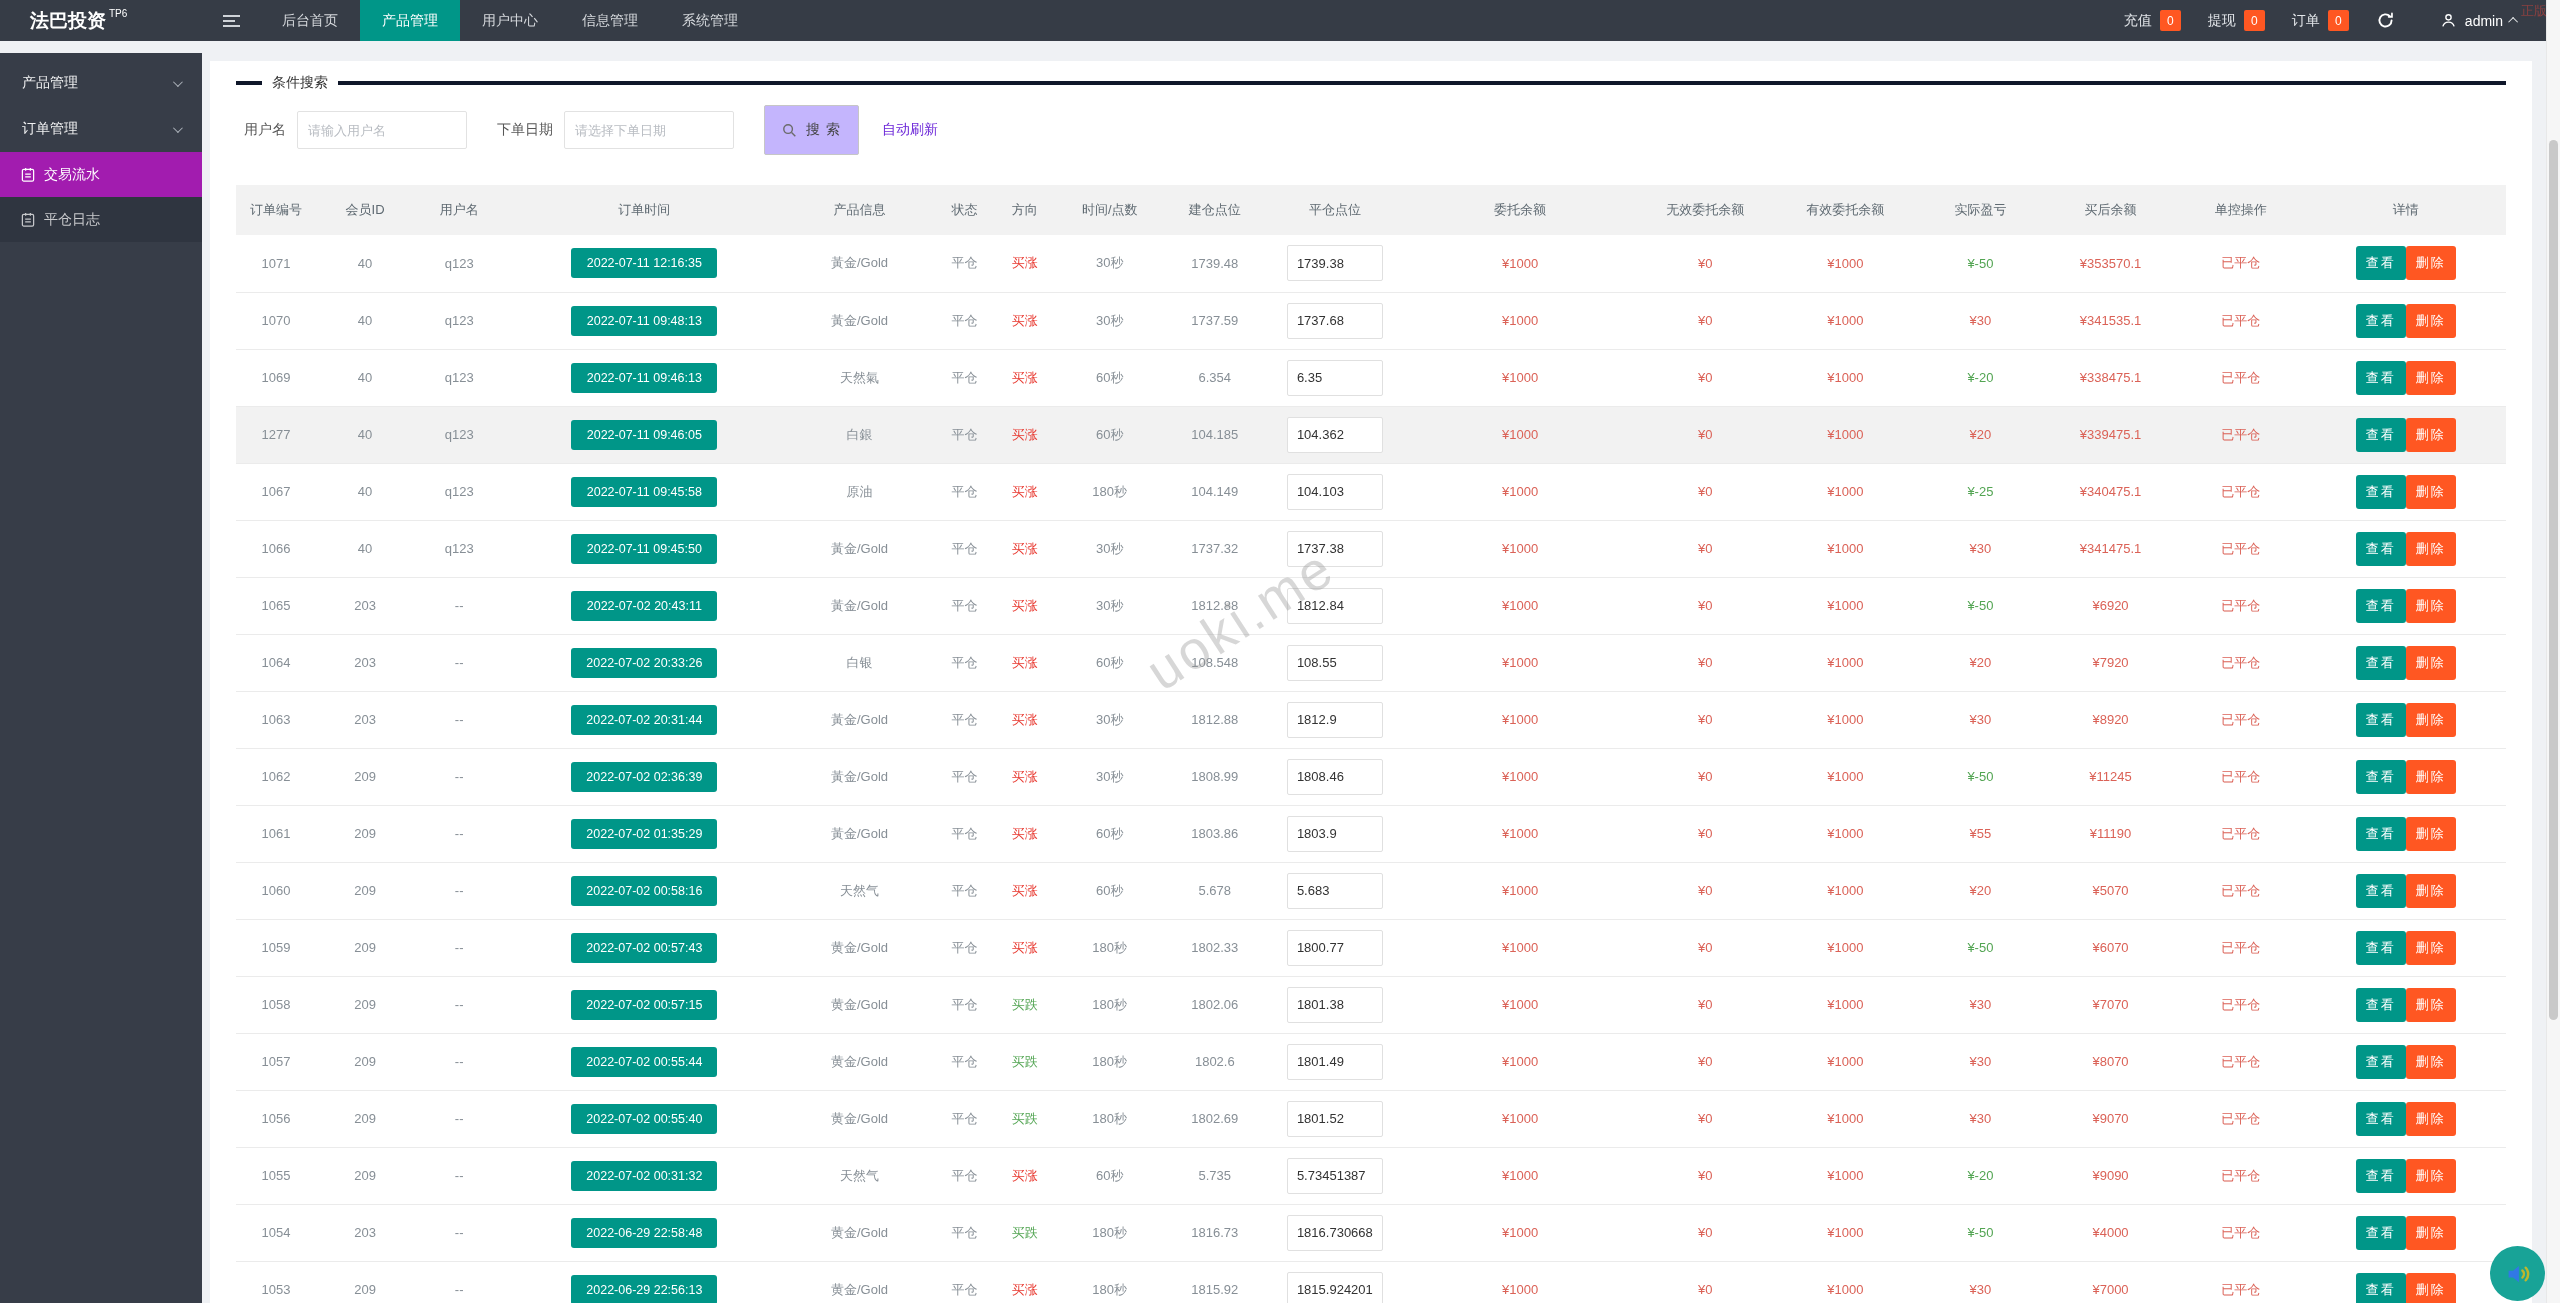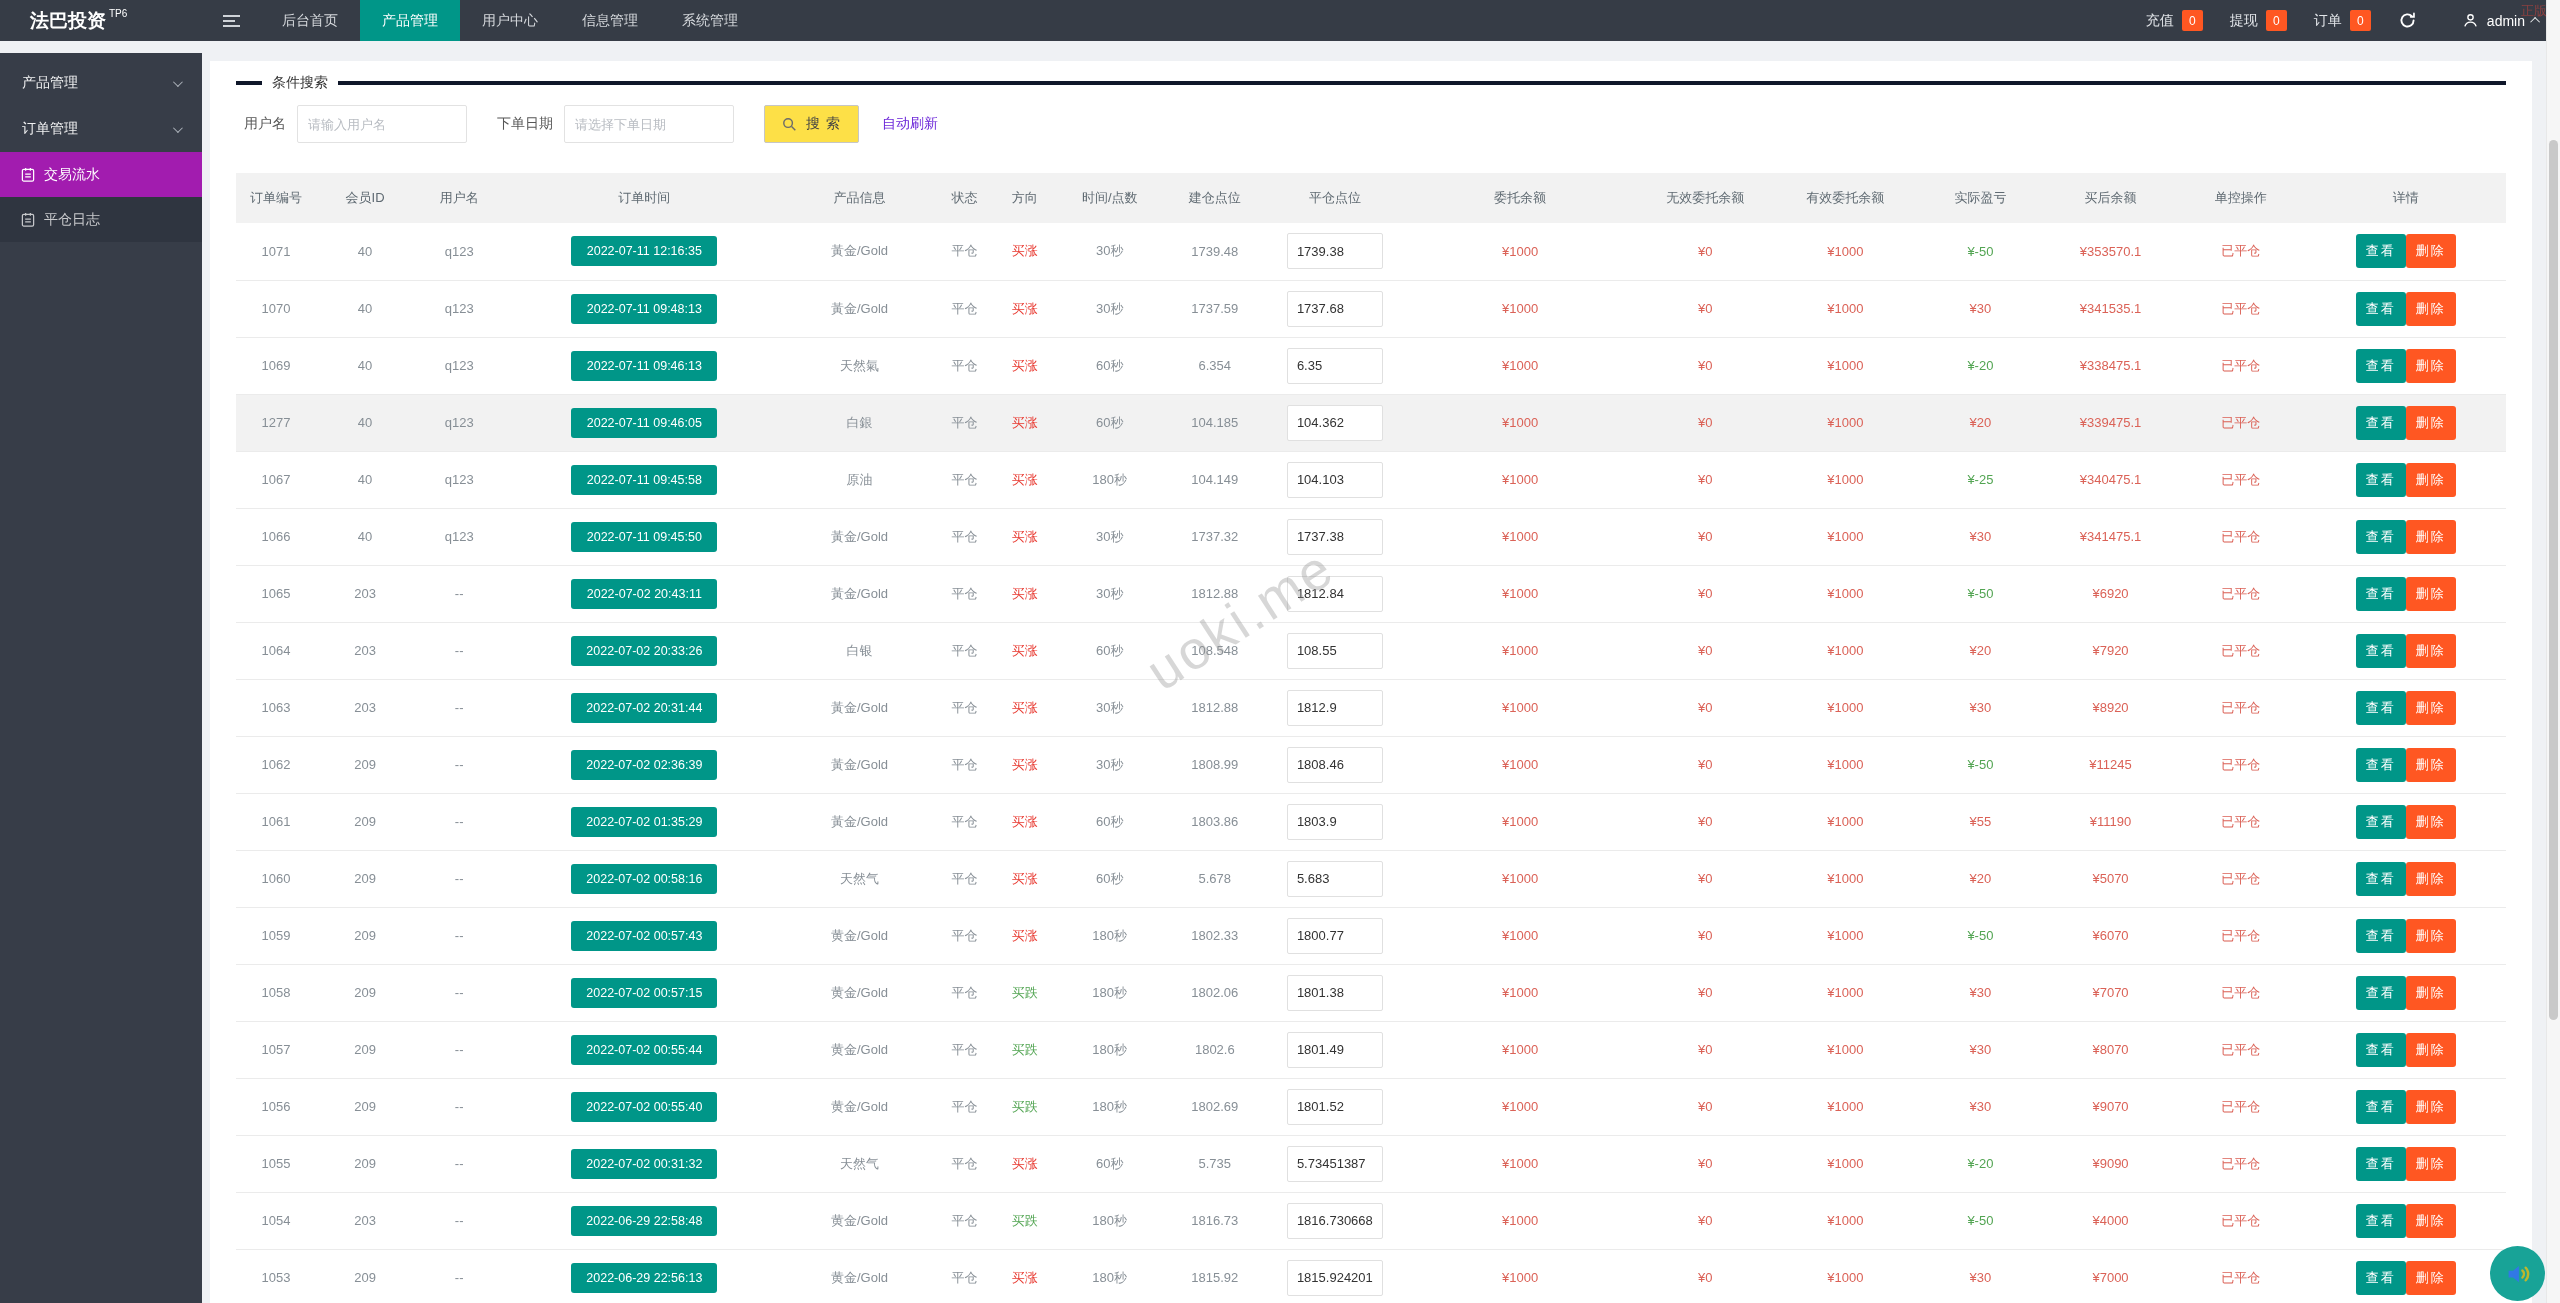--- a/index.html
+++ b/index.html
@@ -10,21 +10,21 @@
   .navbar{position:absolute;top:0;left:0;right:0;height:41px;background:#363c46;display:flex;align-items:stretch;z-index:20}
   .brand{width:202px;display:flex;align-items:center;padding-left:30px;color:#fff;font-size:19px;font-weight:bold;cursor:pointer}
   .brand sup{font-size:10px;font-weight:normal;margin-left:3px;transform:translateY(-7px)}
   .hamburger{width:58px;display:flex;align-items:center;justify-content:center;cursor:pointer}
   .hamburger .bars{display:flex;flex-direction:column;gap:3px;width:17px}
   .hamburger .bars i{display:block;height:2px;background:#cfd3d8;width:17px}
   .hamburger .bars i:nth-child(2){width:12px}
   .topmenu{list-style:none;display:flex}
   .topmenu li{display:flex;align-items:center;padding:0 22px;font-size:14px;color:#d6d9dd;cursor:pointer}
   .topmenu li.active{background:#009688;color:#fff}
-  .nav-right{margin-left:auto;display:flex;align-items:center;gap:27px;padding-right:20px}
+  .nav-right{margin-left:auto;display:flex;align-items:center;gap:27px;padding-right:42px}
   .stat{display:flex;align-items:center;color:#e3e6ea;font-size:14px;cursor:pointer}
   .stat .count{margin-left:8px;min-width:21px;height:21px;padding:0 4px;background:#ff5722;border-radius:2px;color:#fff;font-size:12px;display:flex;align-items:center;justify-content:center}
   .icon-btn{display:flex;align-items:center;cursor:pointer}
   .admin{display:flex;align-items:center;gap:8px;color:#fff;font-size:14px;cursor:pointer;margin-left:18px}
   .chev{display:inline-block;width:7px;height:7px;border-right:1.5px solid #aab0b8;border-bottom:1.5px solid #aab0b8;transform:rotate(45deg) translateY(-2px)}
   .chev.up{border-color:#e6e8ea;transform:rotate(-135deg) translateY(-2px)}
   .genuine{position:absolute;top:2px;right:13px;font-size:13px;color:#8a4040;z-index:30}
 
   
   .sidebar{position:absolute;top:53px;left:0;bottom:0;width:202px;background:#373d48;padding-top:7px;z-index:10}
@@ -37,21 +37,21 @@
 
   
   .card{position:absolute;left:210px;top:61px;width:2322px;min-height:1500px;background:#fff;padding:13px 26px 40px;z-index:1}
   fieldset{border:none;border-top:4px solid #0f172a;padding:13px 0 22px 8px}
   legend{font-size:14px;color:#333;padding:0 10px;margin-left:18px}
   .search-row{display:flex;align-items:center}
   .search-row label{font-size:14px;color:#565656;margin-right:11px}
   .txt{width:170px;height:38px;border:1px solid #e2e2e2;border-radius:2px;padding:0 10px;font-size:13px;color:#333;background:#fff;outline:none}
   ::placeholder{color:#b8bcc2}
   .lbl2{margin-left:30px}
-  .search-btn{height:38px;margin-left:30px;padding:0 17px;background:#fde047;border:1px solid #c6c6c6;border-radius:2px;font-size:14px;color:#444;display:flex;align-items:center;gap:9px;cursor:pointer;letter-spacing:1px}
+  .search-btn{height:50px;margin-left:30px;padding:0 17px;background:#c4b5fd;border:1px solid #c6c6c6;border-radius:2px;font-size:14px;color:#444;display:flex;align-items:center;gap:9px;cursor:pointer;letter-spacing:1px}
   .auto-refresh{margin-left:23px;font-size:14px;color:#6d28d9;text-decoration:none;cursor:pointer}
 
   
   table{width:100%;table-layout:fixed;border-collapse:collapse;margin-top:8px}
   thead th{background:#f2f2f2;height:50px;font-weight:normal;font-size:13px;color:#5f6a72;text-align:center}
   tbody td{height:57px;text-align:center;vertical-align:middle;font-size:13px;color:#878f96;border-bottom:1px solid #ebebeb;background:#fff;overflow:hidden}
   tbody tr.hl td{background:#f2f2f2}
   .badge{display:inline-flex;align-items:center;justify-content:center;min-width:146px;height:30px;padding:0 10px;background:#009688;color:#fff;font-size:12.5px;border-radius:3px;white-space:nowrap}
   .close-input{width:96px;height:36px;border:1px solid #e0e0e0;border-radius:2px;background:#fff;padding:0 9px;font-size:13px;color:#333;text-align:left;outline:none}
   .red{color:#db6257}

